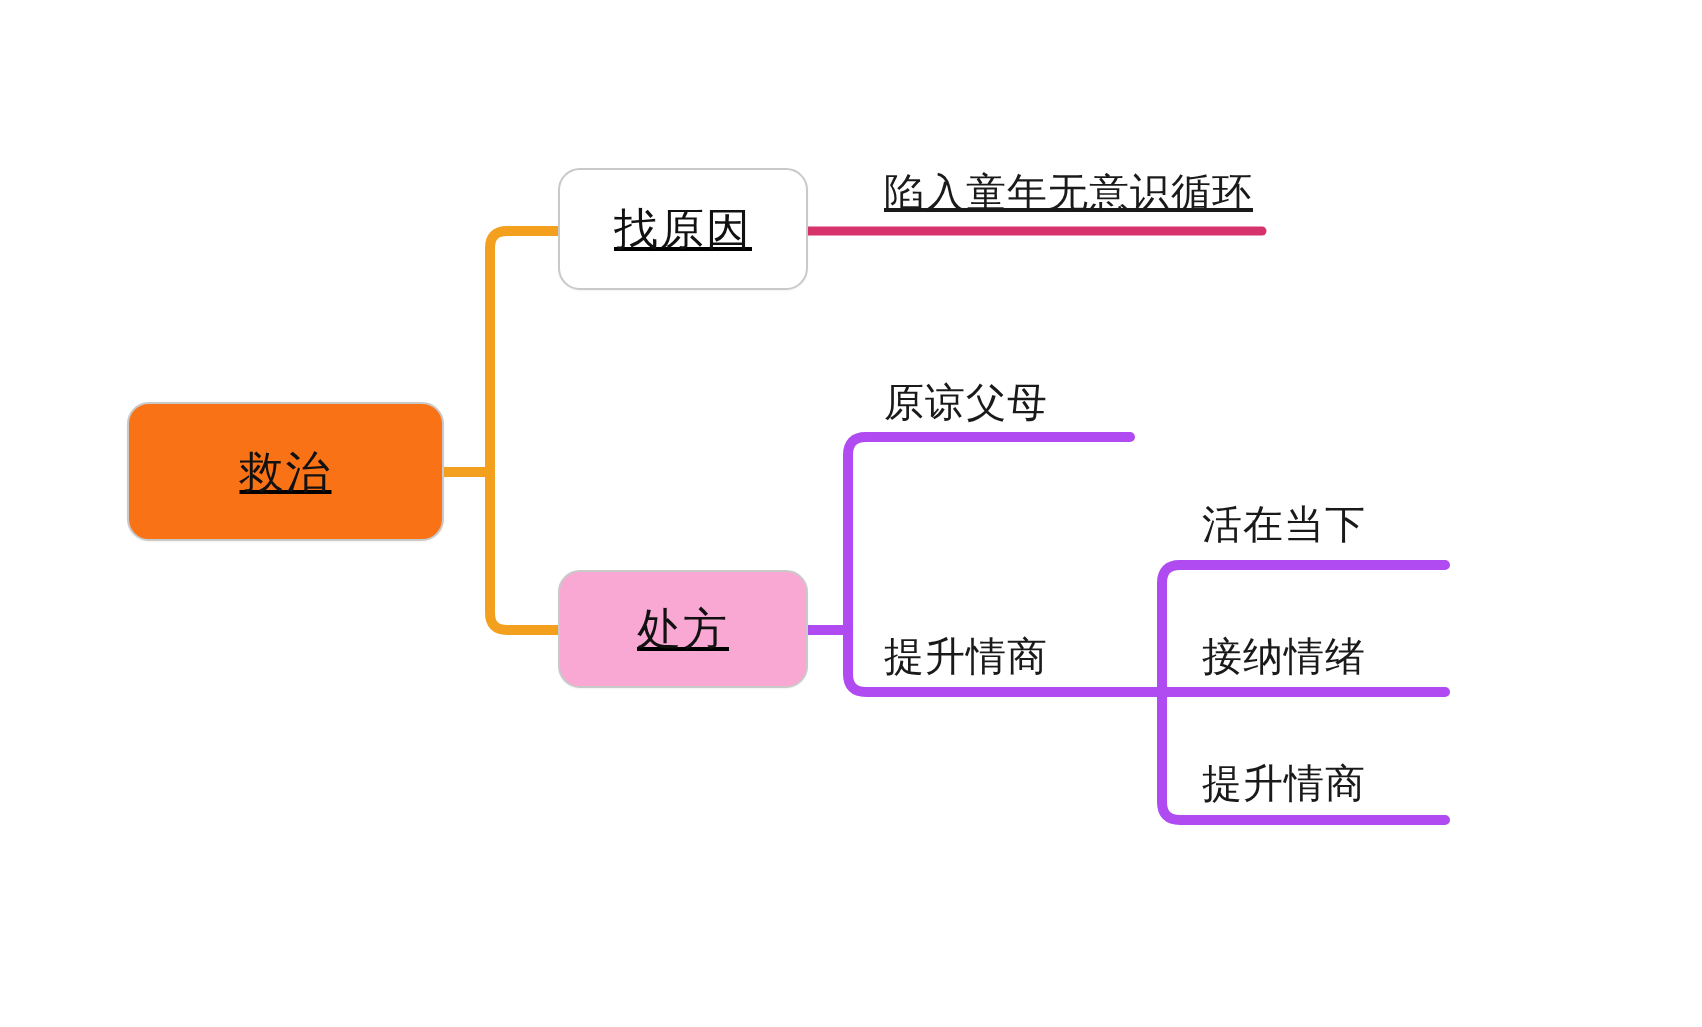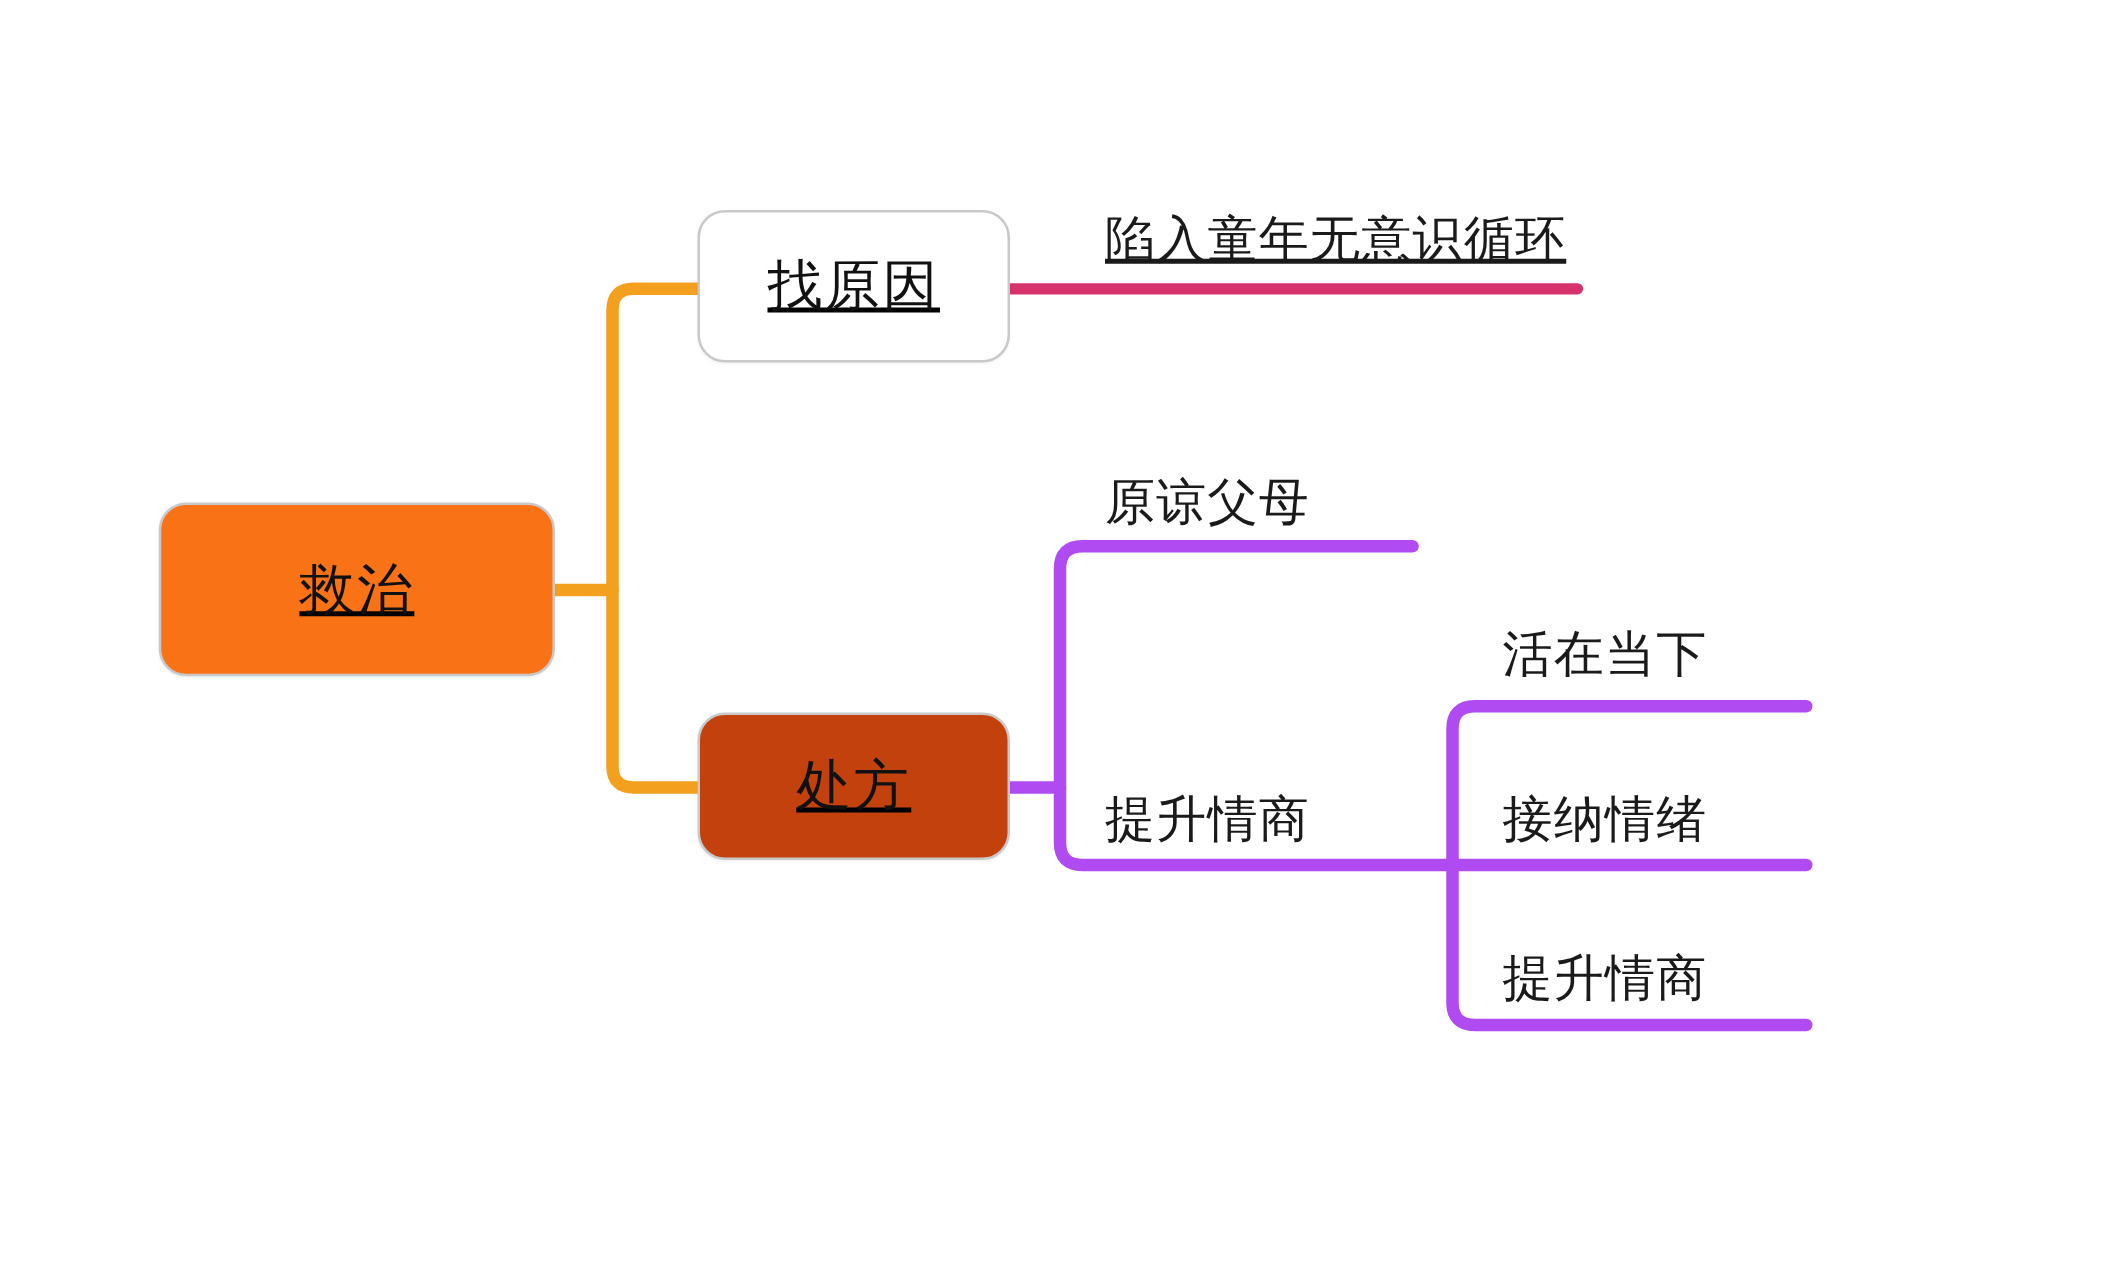--- a/index.html
+++ b/index.html
@@ -86,21 +86,21 @@
   </svg>
 
   <div class="node-box" style="left: 127px; top: 402px; width: 317px; height: 139px; border-color: rgb(201, 201, 201); background: #f97316;">
     <span class="node-label">救治</span>
   </div>
 
   <div class="node-box" style="left: 558px; top: 168px; width: 250px; height: 122px; border-color: rgb(201, 201, 201); background: rgb(255, 255, 255);">
     <span class="node-label">找原因</span>
   </div>
 
-  <div class="node-box" style="left: 558px; top: 570px; width: 250px; height: 118px; border-color: rgb(201, 201, 201); background: #c2410c;">
+  <div class="node-box" style="left: 558px; top: 570px; width: 250px; height: 118px; border-color: rgb(201, 201, 201); background: #f9a8d4;">
     <span class="node-label">处方</span>
   </div>
 
   <div class="leaf-label big" style="left:884px; top:172px;text-decoration:underline;">陷入童年无意识循环</div>
 
   <div class="leaf-label big" style="left:884px; top:382px;">原谅父母</div>
 
   <div class="leaf-label big" style="left:884px; top:636px;">提升情商</div>
 
   <div class="leaf-label big" style="left:1202px; top:508px;font-family:Liberation Mono, monospace;">活在当下</div>

